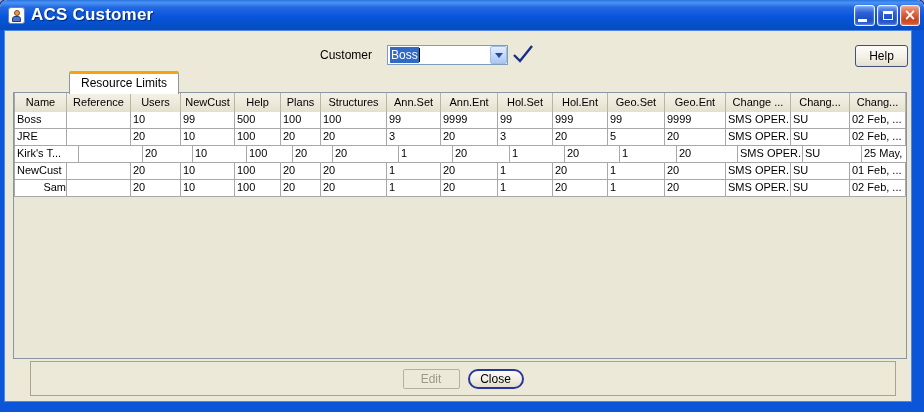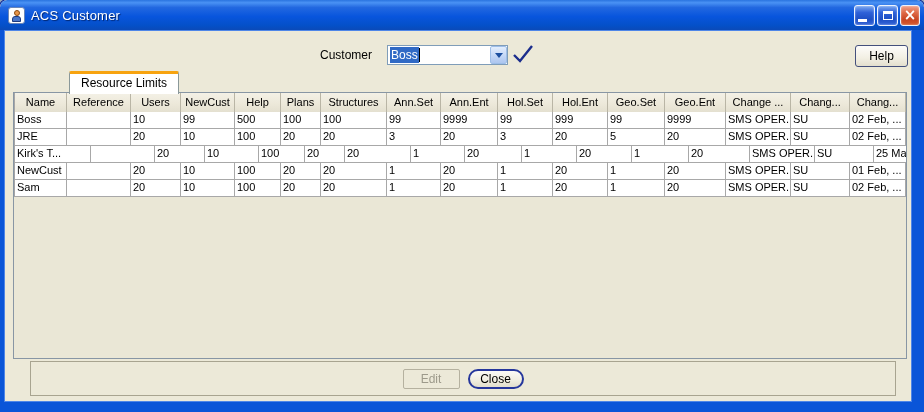--- a/index.html
+++ b/index.html
@@ -18,21 +18,21 @@
     display:flex; align-items:center;
   }
   .title-icon {
     width:17px; height:17px; margin:0 6px 0 8px;
     background:#fff; border:1px solid #6a86b8; border-radius:3px;
     position:relative; flex:0 0 auto;
   }
   .title-icon .head { position:absolute; left:4.5px; top:2px; width:6px; height:6px; border-radius:50%; background:#e8964a; border:1px solid #8a4a10; }
   .title-icon .bodyp { position:absolute; left:3px; top:8px; width:9px; height:6px; border-radius:3px 3px 0 0; background:#4a76c8; border:1px solid #1c3a80; }
   .title-text {
-    color:#fff; font-weight:normal; font-size:13px;
+    color:#fff; font-weight:bold; font-size:17px;
     text-shadow:1px 1px 1px #00256E; letter-spacing:.2px;
   }
   .win-controls { position:absolute; right:4px; top:5px; display:flex; gap:2px; }
   .winbtn {
     width:21px; height:21px; border-radius:3px; border:1px solid #EDF3FE;
     display:flex; align-items:center; justify-content:center;
     background:linear-gradient(180deg,#7AA7F0 0%,#2E61D8 35%,#1E4FC4 70%,#3565D8 100%);
     box-shadow:inset 0 0 2px rgba(255,255,255,.6);
     cursor:default;
   }
@@ -206,21 +206,21 @@
               <div class="tcell" style="width: 57px;">20</div>
               <div class="tcell" style="width: 55px;">3</div>
               <div class="tcell" style="width: 55px;">20</div>
               <div class="tcell" style="width: 57px;">5</div>
               <div class="tcell" style="width: 61px;">20</div>
               <div class="tcell" style="width: 65px;">SMS OPER...</div>
               <div class="tcell" style="width: 59px;">SU</div>
               <div class="tcell" style="width: 56px;">02 Feb, ...</div>
             </div>
             <div class="trow">
-              <div class="tcell" style="width: 76px;">Kirk's T...</div>
+              <div class="tcell" style="width: 64px;">Kirk's T...</div>
               <div class="tcell" style="width: 64px;"></div>
               <div class="tcell" style="width: 50px;">20</div>
               <div class="tcell" style="width: 54px;">10</div>
               <div class="tcell" style="width: 46px;">100</div>
               <div class="tcell" style="width: 40px;">20</div>
               <div class="tcell" style="width: 66px;">20</div>
               <div class="tcell" style="width: 54px;">1</div>
               <div class="tcell" style="width: 57px;">20</div>
               <div class="tcell" style="width: 55px;">1</div>
               <div class="tcell" style="width: 55px;">20</div>
@@ -242,21 +242,21 @@
               <div class="tcell" style="width: 57px;">20</div>
               <div class="tcell" style="width: 55px;">1</div>
               <div class="tcell" style="width: 55px;">20</div>
               <div class="tcell" style="width: 57px;">1</div>
               <div class="tcell" style="width: 61px;">20</div>
               <div class="tcell" style="width: 65px;">SMS OPER...</div>
               <div class="tcell" style="width: 59px;">SU</div>
               <div class="tcell" style="width: 56px;">01 Feb, ...</div>
             </div>
             <div class="trow">
-              <div class="tcell" style="width: 52px;">Sam</div>
+              <div class="tcell" style="width: 52px; text-align: right;">Sam</div>
               <div class="tcell" style="width: 64px;"></div>
               <div class="tcell" style="width: 50px;">20</div>
               <div class="tcell" style="width: 54px;">10</div>
               <div class="tcell" style="width: 46px;">100</div>
               <div class="tcell" style="width: 40px;">20</div>
               <div class="tcell" style="width: 66px;">20</div>
               <div class="tcell" style="width: 54px;">1</div>
               <div class="tcell" style="width: 57px;">20</div>
               <div class="tcell" style="width: 55px;">1</div>
               <div class="tcell" style="width: 55px;">20</div>

